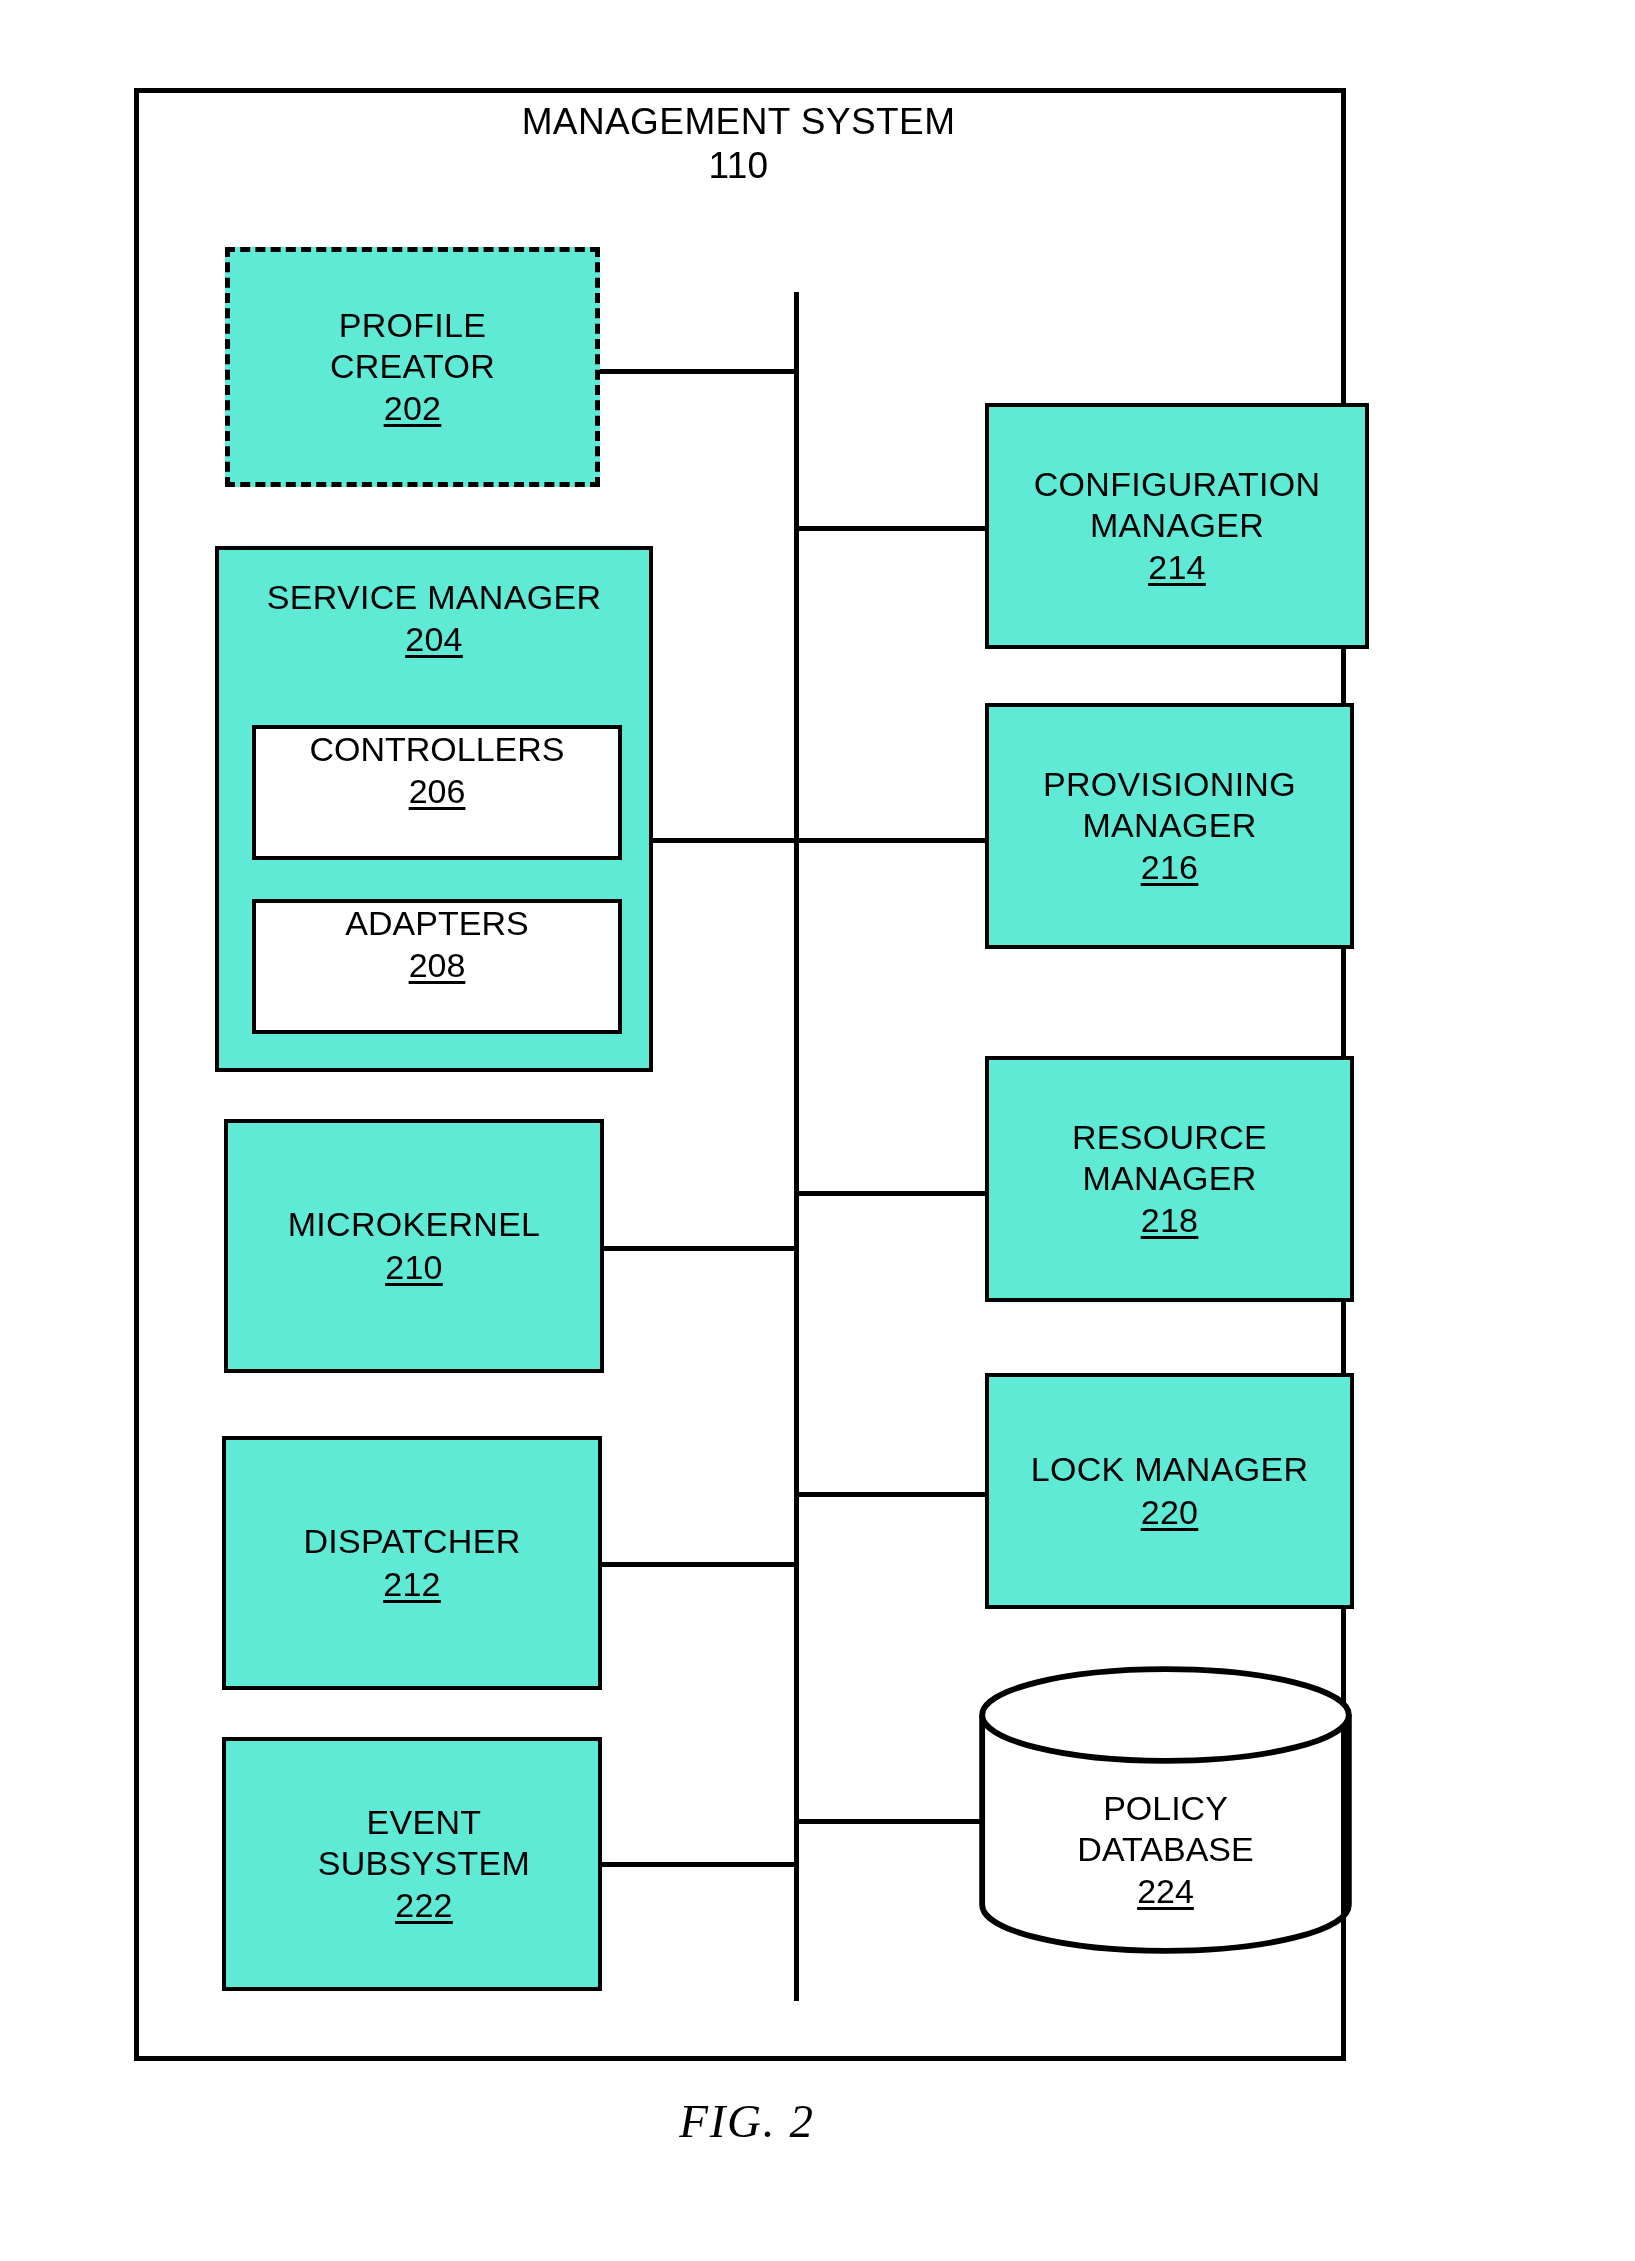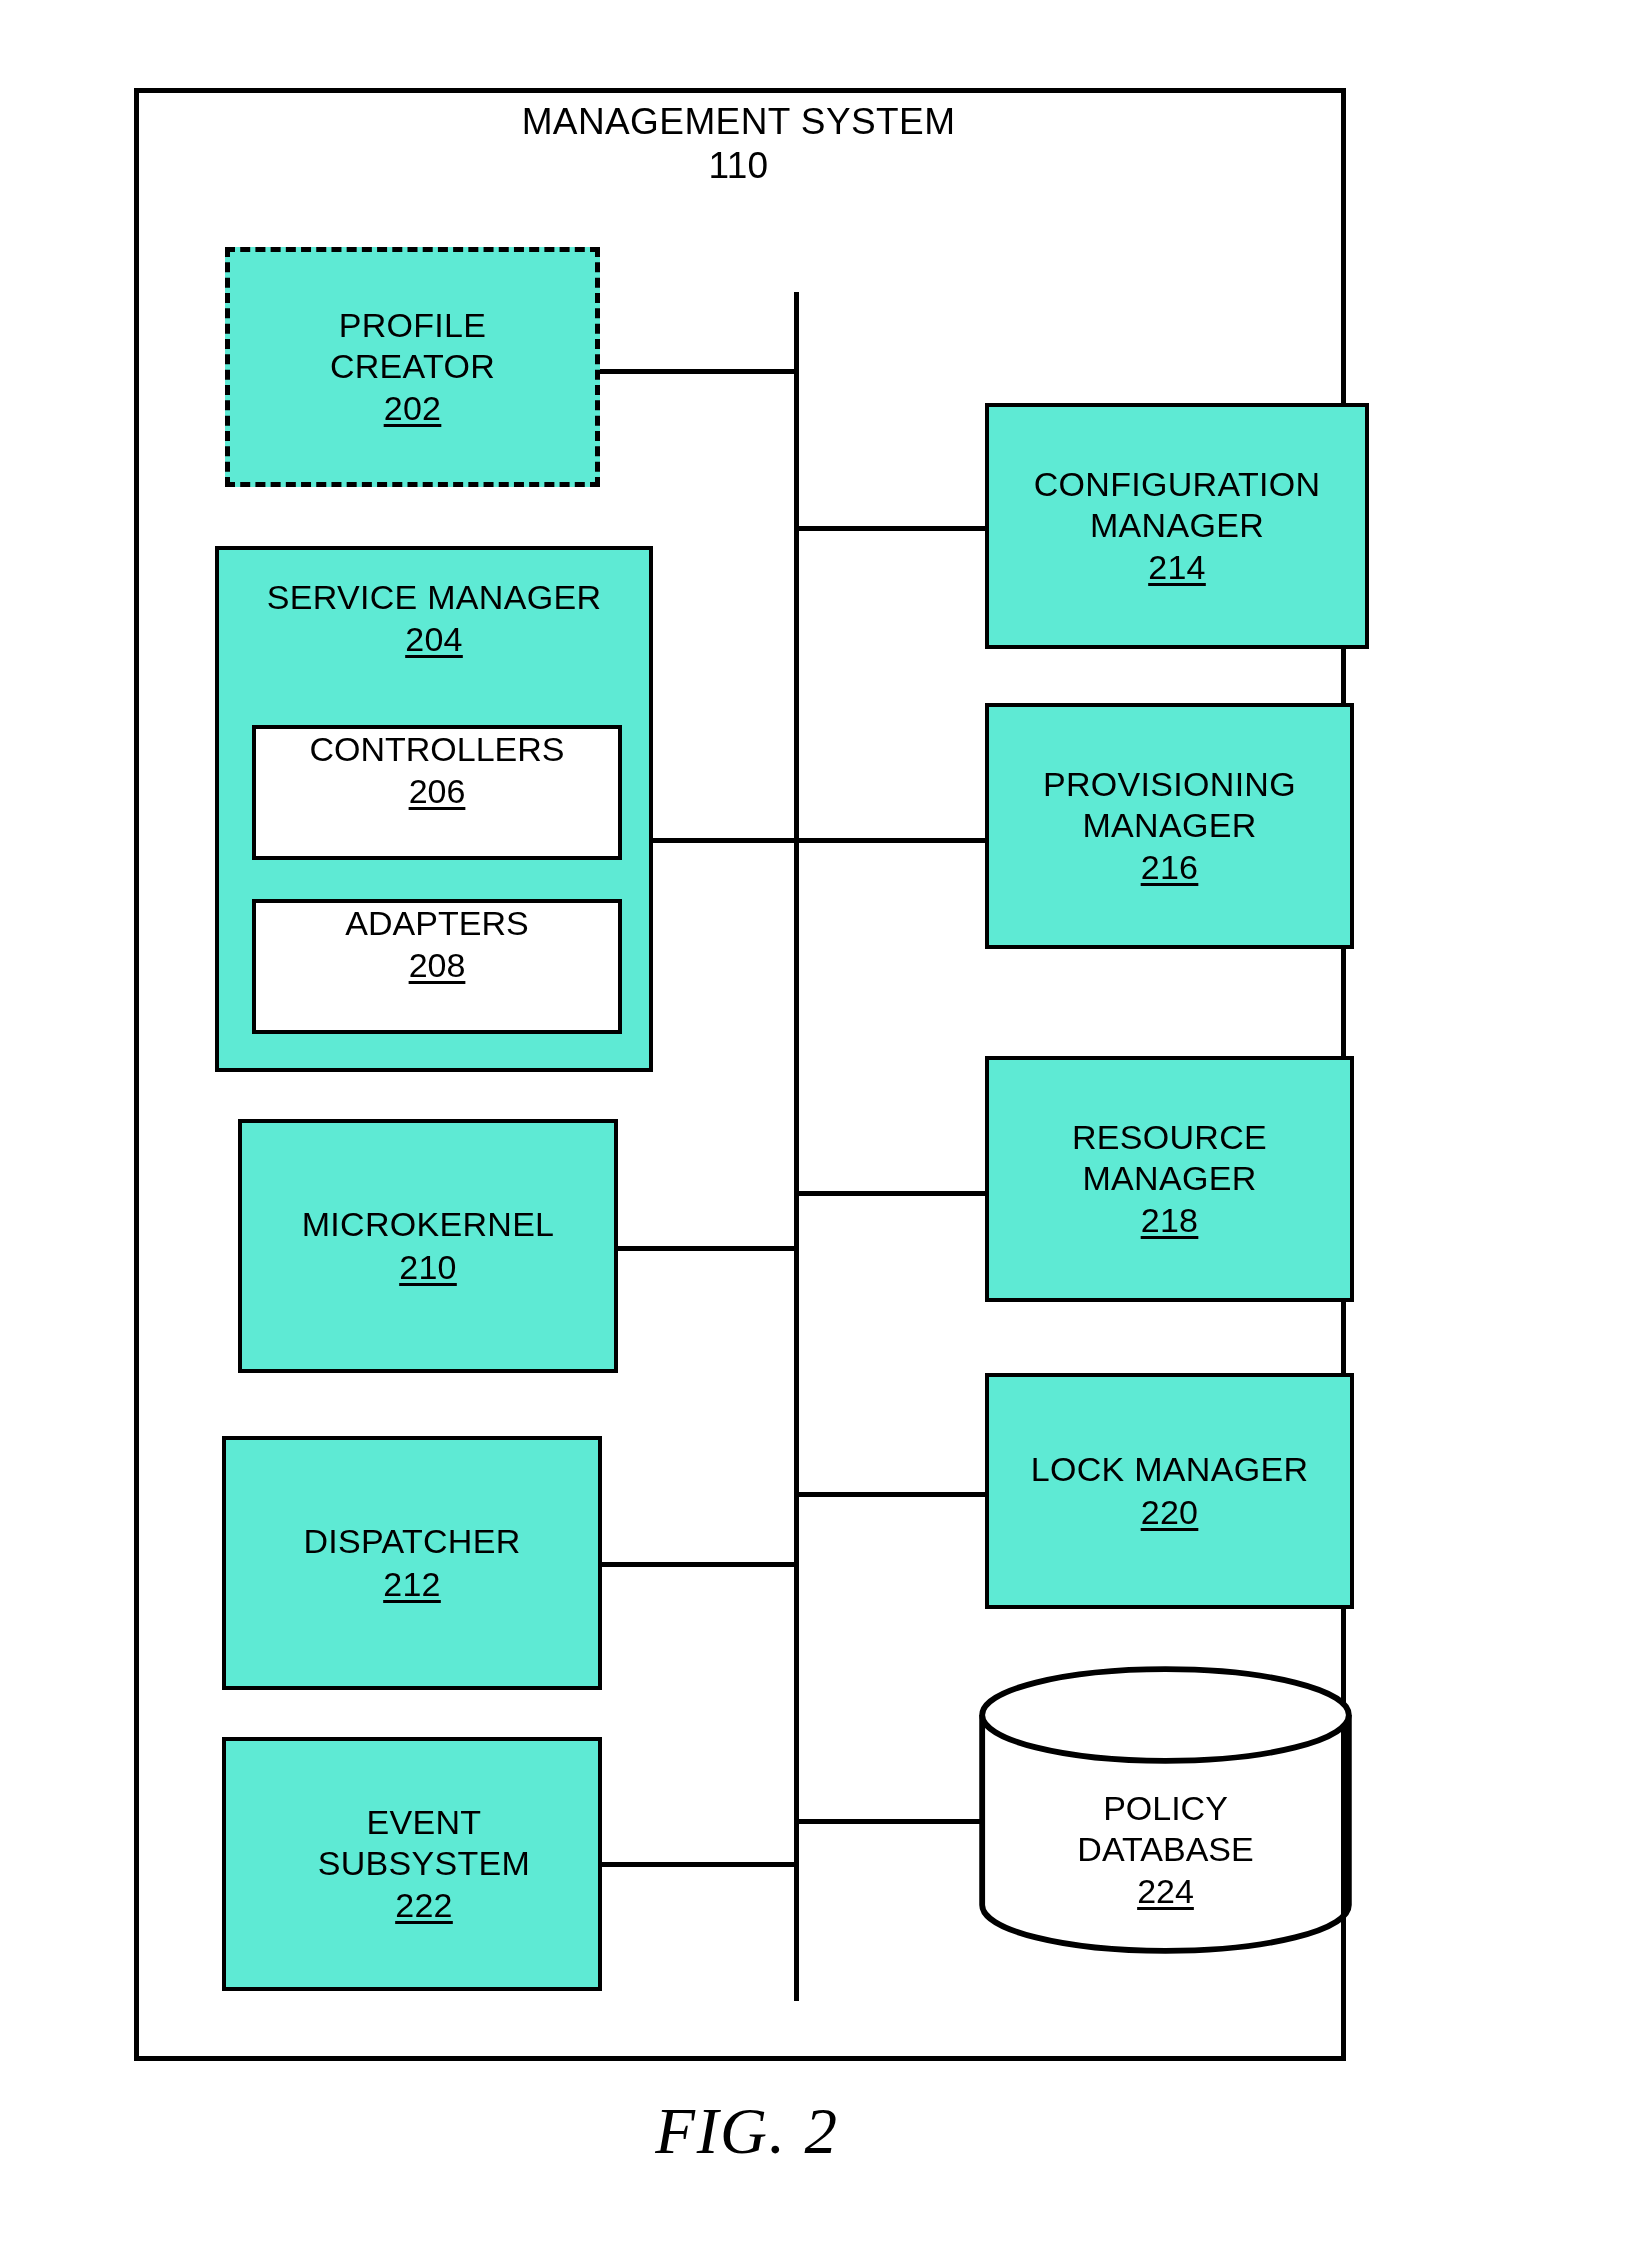--- a/index.html
+++ b/index.html
@@ -139,21 +139,21 @@
 
   
   .fig-caption {
     position: absolute;
     left: 0;
     top: 2094px;
     width: 1494px;
     text-align: center;
     font-family: "Liberation Serif", serif;
     font-style: italic;
-    font-size: 65px;
+    font-size: 47px;
     letter-spacing: 1.7px;
   }
 </style>
 </head>
 <body>
 
 <div id="figure-root">
 
   <div class="system-frame"></div>
 
@@ -198,21 +198,21 @@
   <div class="subnode" style="left:252px; top:725px; width:370px; height:135px;">
     <span class="label">CONTROLLERS</span>
     <span class="ref">206</span>
   </div>
 
   <div class="subnode" style="left:252px; top:899px; width:370px; height:135px;">
     <span class="label">ADAPTERS</span>
     <span class="ref">208</span>
   </div>
 
-  <div class="node" style="left:238px; top:1119px; width:380px; height:254px;">
+  <div class="node" style="left:224px; top:1119px; width:380px; height:254px;">
     <span class="label">MICROKERNEL</span>
     <span class="ref">210</span>
   </div>
 
   <div class="node" style="left:222px; top:1436px; width:380px; height:254px;">
     <span class="label">DISPATCHER</span>
     <span class="ref">212</span>
   </div>
 
   <div class="node" style="left:222px; top:1737px; width:380px; height:254px;padding-left:24px;">

